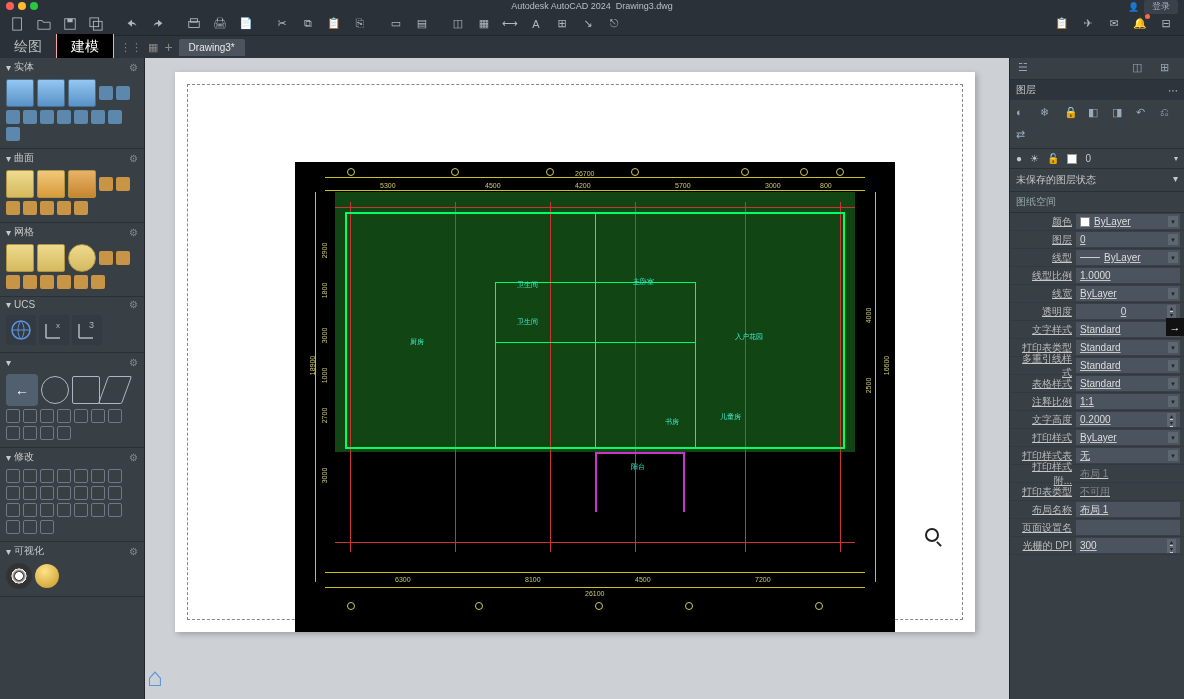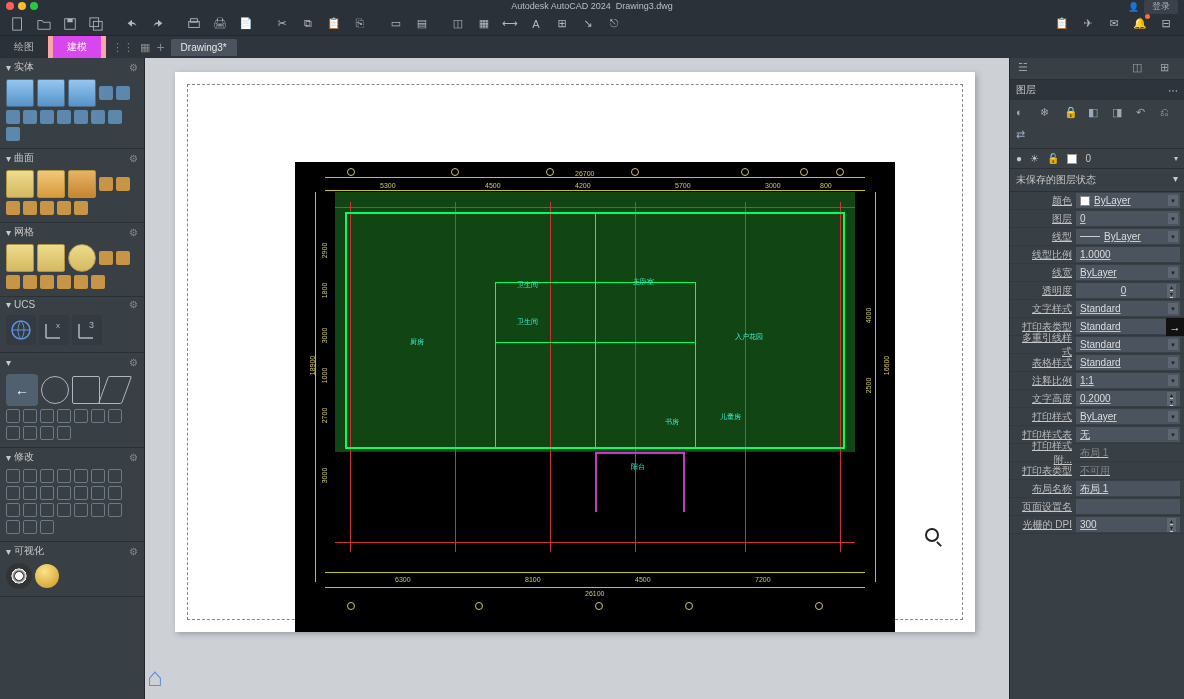--- a/index.html
+++ b/index.html
@@ -17,22 +17,22 @@
 .qat { height: 24px; background: #2a3138; border-bottom: 1px solid #23272d; display: flex; align-items: center; padding: 0 10px; gap: 20px; }
 .qat-group { display: flex; align-items: center; gap: 10px; }
 .tool-ico { width: 16px; height: 16px; display:inline-flex; align-items:center; justify-content:center; color:#aeb7c1; fill:#aeb7c1; cursor:pointer; }
 .tool-ico svg{width:14px;height:14px;}
 .badge{position:relative}
 .badge::after{content:"";position:absolute;right:-2px;top:-2px;width:5px;height:5px;border-radius:50%;background:#ff6a3c}
 
 
 .tabs-row { height: 22px; background: #2f353c; display: flex; align-items: center; }
 .ltabs { display:flex; }
-.ltabs .tab { padding:4px 14px; font-size:10px; color:#bbb; background:#2a3138; border-right:5px solid #fca5a5; cursor:pointer;}
-.ltabs .tab.active { background:#d946ef; color:#fff; }
+.ltabs .tab { padding:4px 14px; font-size:14px; color:#bbb; background:#2a3138; border-right:1px solid #fca5a5; cursor:pointer;}
+.ltabs .tab.active { background:#000000; color:#fff; }
 .dt-area{display:flex; align-items:center; margin-left:6px; gap:6px;}
 .dt-area .grip{color:#888; cursor:pointer;}
 .doc-tab{ background:#4a535e; color:#e8e8e8; font-size:10px; padding:3px 10px; border-radius:2px 2px 0 0; }
 .doc-add{ color:#888; font-size:14px; cursor:pointer; }
 
 .main { display:flex; height: calc(699px - 12px - 24px - 22px); }
 
 
 .left-pal { width: 145px; background: #383f45; border-right:1px solid #23272d; overflow:hidden; }
 .pal-sec { border-bottom:1px solid #2a3035; padding-bottom:4px; }
@@ -469,20 +469,21 @@
       <span>🔓</span>
       <span style="width:10px;height:10px;background:#fff;border:1px solid #999"></span>
       <span>0</span>
       <span style="margin-left:auto;font-size:8px">▾</span>
     </div>
     <div class="state-row">
         <span>未保存的图层状态</span>
         <span>▾</span>
       </div>
 
+    <div class="prop-sub">图纸空间</div>
 
     <div class="prop-row">
         <span class="lbl">颜色</span>
         <span class="val">
           <span class="sw"></span>
           <span>ByLayer</span>
           <span class="dd">▾</span>
         </span>
       </div>
     <div class="prop-row">

